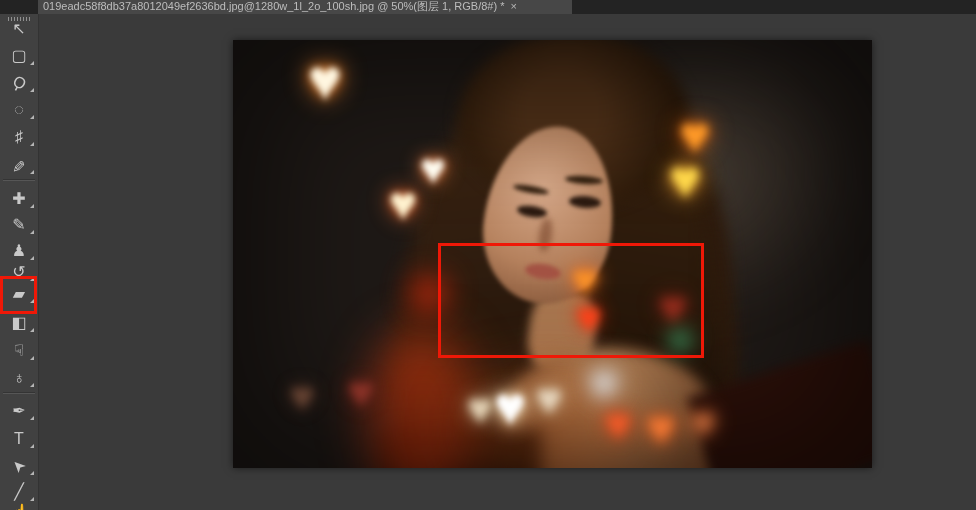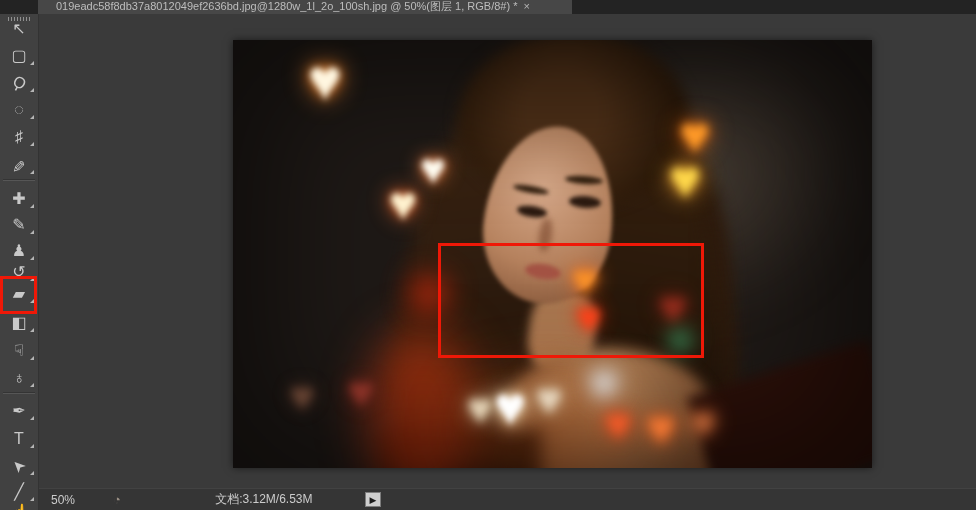--- a/index.html
+++ b/index.html
@@ -3,21 +3,21 @@
 <meta charset="utf-8">
 <style>
   html,body{margin:0;padding:0;background:#2a2a2a;}
   .app{position:relative;width:976px;height:510px;overflow:hidden;background:#3a3a3a;
        font-family:"Liberation Sans",sans-serif;-webkit-font-smoothing:antialiased;}
 
   
   .tabbar{position:absolute;left:0;top:0;width:100%;height:14px;background:#232323;}
   .tab{position:absolute;left:38px;top:0;width:534px;height:14px;background:#474747;
        display:flex;align-items:center;overflow:hidden;}
-  .tab-title{font-size:11px;color:#bdbdbd;white-space:nowrap;padding-left:18px;letter-spacing:0px;
+  .tab-title{font-size:11px;color:#bdbdbd;white-space:nowrap;padding-left:5px;letter-spacing:0px;
              transform:translateY(-1px);}
   .tab-close{font-size:11px;color:#b5b5b5;margin-left:6px;transform:translateY(-1px);}
 
   
   .toolbar{position:absolute;left:0;top:14px;width:38px;bottom:0;background:#414141;
            border-right:1px solid #333;}
   .toolbar-grip{height:4px;margin:3px 8px 2px 8px;
      background:repeating-linear-gradient(90deg,#909090 0 1px,transparent 1px 3px);}
   .tool{position:absolute;left:0;width:38px;height:26px;display:flex;align-items:center;
         justify-content:center;color:#c9c9c9;font-size:16px;line-height:1;}
@@ -198,22 +198,14 @@
         <span class="heart" style="left: 316px; top: 363px; font-size: 44px; color: rgb(239, 227, 205); text-shadow: rgb(216, 199, 166) 0px 0px 20px, rgb(216, 199, 166) 0px 0px 9px; filter: blur(5px); opacity: 0.9; transform: translate(-50%, -58%);">♥</span>
         <span class="heart" style="left: 371px; top: 347px; font-size: 46px; color: rgb(232, 238, 244); text-shadow: rgb(188, 208, 226) 0px 0px 21px, rgb(188, 208, 226) 0px 0px 9px; filter: blur(9px); opacity: 0.85; transform: translate(-50%, -58%);">♥</span>
         <span class="heart" style="left: 385px; top: 388px; font-size: 44px; color: rgb(255, 92, 40); text-shadow: rgb(224, 60, 16) 0px 0px 20px, rgb(224, 60, 16) 0px 0px 9px; filter: blur(6px); opacity: 0.9; transform: translate(-50%, -58%);">♥</span>
         <span class="heart" style="left: 428px; top: 392px; font-size: 48px; color: rgb(255, 124, 52); text-shadow: rgb(232, 90, 24) 0px 0px 22px, rgb(232, 90, 24) 0px 0px 10px; filter: blur(6px); opacity: 0.9; transform: translate(-50%, -58%);">♥</span>
         <span class="heart" style="left: 470px; top: 386px; font-size: 42px; color: rgb(255, 138, 76); text-shadow: rgb(216, 104, 48) 0px 0px 19px, rgb(216, 104, 48) 0px 0px 8px; filter: blur(7px); opacity: 0.75; transform: translate(-50%, -58%);">♥</span>
         <span class="heart" style="left: 196px; top: 258px; font-size: 56px; color: rgb(255, 53, 18); text-shadow: rgb(208, 30, 0) 0px 0px 25px, rgb(208, 30, 0) 0px 0px 11px; filter: blur(14px); opacity: 0.8; transform: translate(-50%, -58%);">♥</span>
       </div>
     <div class="annot" style="left: 205px; top: 203px; width: 266px; height: 115px; border-color: rgb(239, 24, 7);"></div>
   </div>
 
-  <div class="statusbar">
-    <span class="sb-zoom">50%</span>
-    <span class="sb-pie">◔</span>
-    <span class="sb-doc">文档:3.12M/6.53M</span>
-    <button class="sb-btn">
-        <span>▶</span>
-      </button>
-  </div>
 
 </div>
 
 </body></html>

